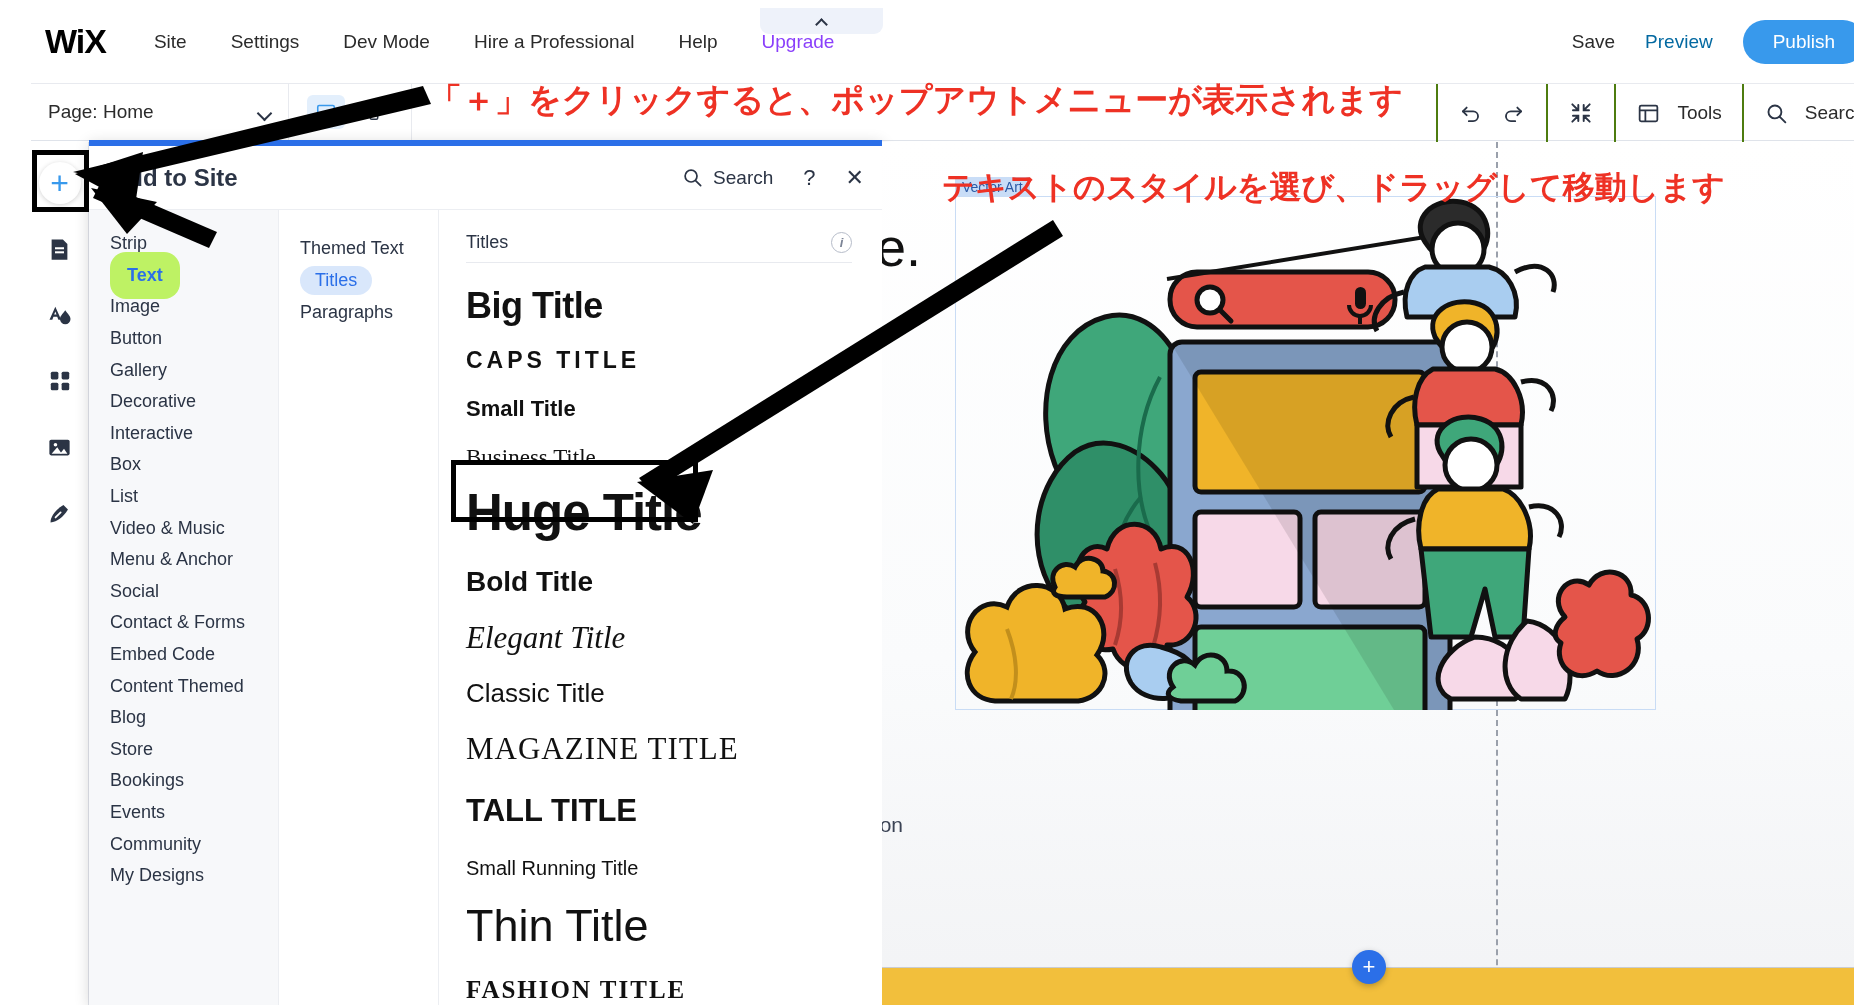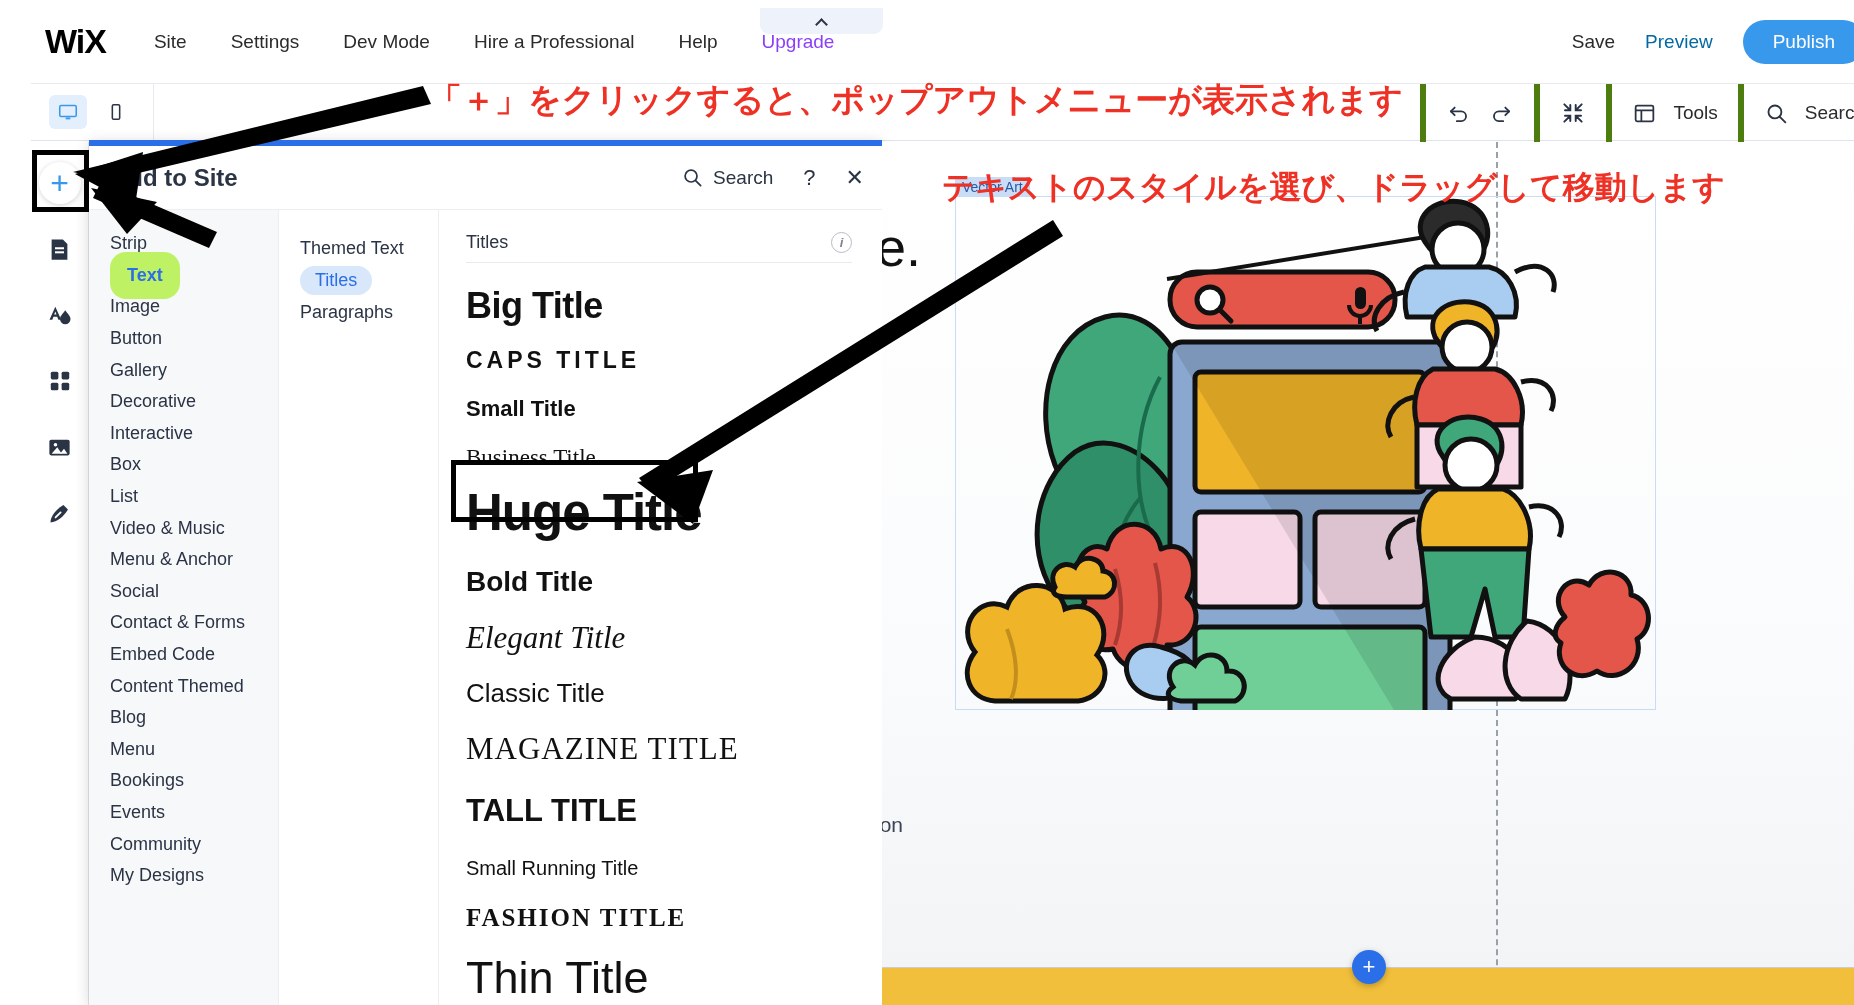--- a/index.html
+++ b/index.html
@@ -62,21 +62,21 @@
   .page-select .chev::before {
     content: ""; position: absolute; left: 1px; top: 0;
     width: 9px; height: 9px; border-right: 2px solid #2b3445; border-bottom: 2px solid #2b3445;
     transform: rotate(45deg);
   }
   .viewmodes { display: flex; align-items: center; gap: 10px; padding: 0 18px; height: 58px; border-right: 1px solid #e8eaef; }
   .vm { width: 38px; height: 34px; display: flex; align-items: center; justify-content: center; border-radius: 6px; cursor: pointer; }
   .vm.active { background: #e3effc; }
 
   .bar-right { position: absolute; right: 0; top: 0; height: 58px; display: flex; align-items: center; }
-  .bar-group { height: 58px; display: flex; align-items: center; padding: 0 20px; border-left: 6px solid #4d7c0f; gap: 16px; cursor: pointer; }
+  .bar-group { height: 58px; display: flex; align-items: center; padding: 0 20px; border-left: 2px solid #4d7c0f; gap: 16px; cursor: pointer; }
   .bar-group .glabel { font-size: 19px; color: #2b2b2b; }
 
   
   .rail {
     position: absolute; left: 0; top: 142px; width: 58px; height: 863px;
     background: #fff; border-right: 1px solid #e3e6ed;
     display: flex; flex-direction: column; align-items: center; padding-top: 8px;
   }
   .rail-item { width: 58px; height: 66px; display: flex; align-items: center; justify-content: center; cursor: pointer; }
   .rail-plus-wrap { position: relative; }
@@ -213,20 +213,24 @@
       <span class="act preview">Preview</span>
       <button class="btn-publish">Publish</button>
     </div>
   </div>
 
   <div class="collapsed-tab">
     <span class="chev-up"></span>
   </div>
 
   <div class="secondbar">
+    <div class="page-select">
+      <span class="lbl">Page: Home</span>
+      <span class="chev"></span>
+    </div>
     <div class="viewmodes">
       <div class="vm active">
         <svg width="22" height="22" viewBox="0 0 24 24">
           <rect x="3" y="5" width="18" height="12" rx="1.5" fill="none" stroke="#3899ec" stroke-width="1.7"></rect>
           <rect x="9.5" y="18" width="5" height="2" fill="#3899ec"></rect>
         </svg>
       </div>
       <div class="vm">
         <svg width="22" height="22" viewBox="0 0 24 24">
           <rect x="8" y="4" width="8" height="16" rx="1.5" fill="none" stroke="#2b3445" stroke-width="1.7"></rect>
@@ -375,21 +379,21 @@
         <div class="cat">
             <span class="pill"><span class="ct">Embed Code</span></span>
           </div>
         <div class="cat">
             <span class="pill"><span class="ct">Content Themed</span></span>
           </div>
         <div class="cat">
             <span class="pill"><span class="ct">Blog</span></span>
           </div>
         <div class="cat">
-            <span class="pill"><span class="ct">Menu</span></span>
+            <span class="pill"><span class="ct">Store</span></span>
           </div>
         <div class="cat">
             <span class="pill"><span class="ct">Bookings</span></span>
           </div>
         <div class="cat">
             <span class="pill"><span class="ct">Events</span></span>
           </div>
         <div class="cat">
             <span class="pill"><span class="ct">Community</span></span>
           </div>
@@ -419,22 +423,22 @@
         <span class="title-item t-caps">CAPS TITLE</span>
         <span class="title-item t-small">Small Title</span>
         <span class="title-item t-business">Business Title</span>
         <span class="title-item t-huge">Huge Title</span>
         <span class="title-item t-bold">Bold Title</span>
         <span class="title-item t-elegant">Elegant Title</span>
         <span class="title-item t-classic">Classic Title</span>
         <span class="title-item t-magazine">MAGAZINE TITLE</span>
         <span class="title-item t-tall">TALL TITLE</span>
         <span class="title-item t-running">Small Running Title</span>
+        <span class="title-item t-thin">Thin Title</span>
         <span class="title-item t-fashion">FASHION TITLE</span>
-        <span class="title-item t-thin">Thin Title</span>
         <div class="huge-box"></div>
       </div>
     </div>
   </div>
 
   <div class="canvas-area">
     <div class="stage">
       <span class="cut-e">e.</span>
       <span class="cut-ion">ion</span>
       <div class="dash-guide"></div>

